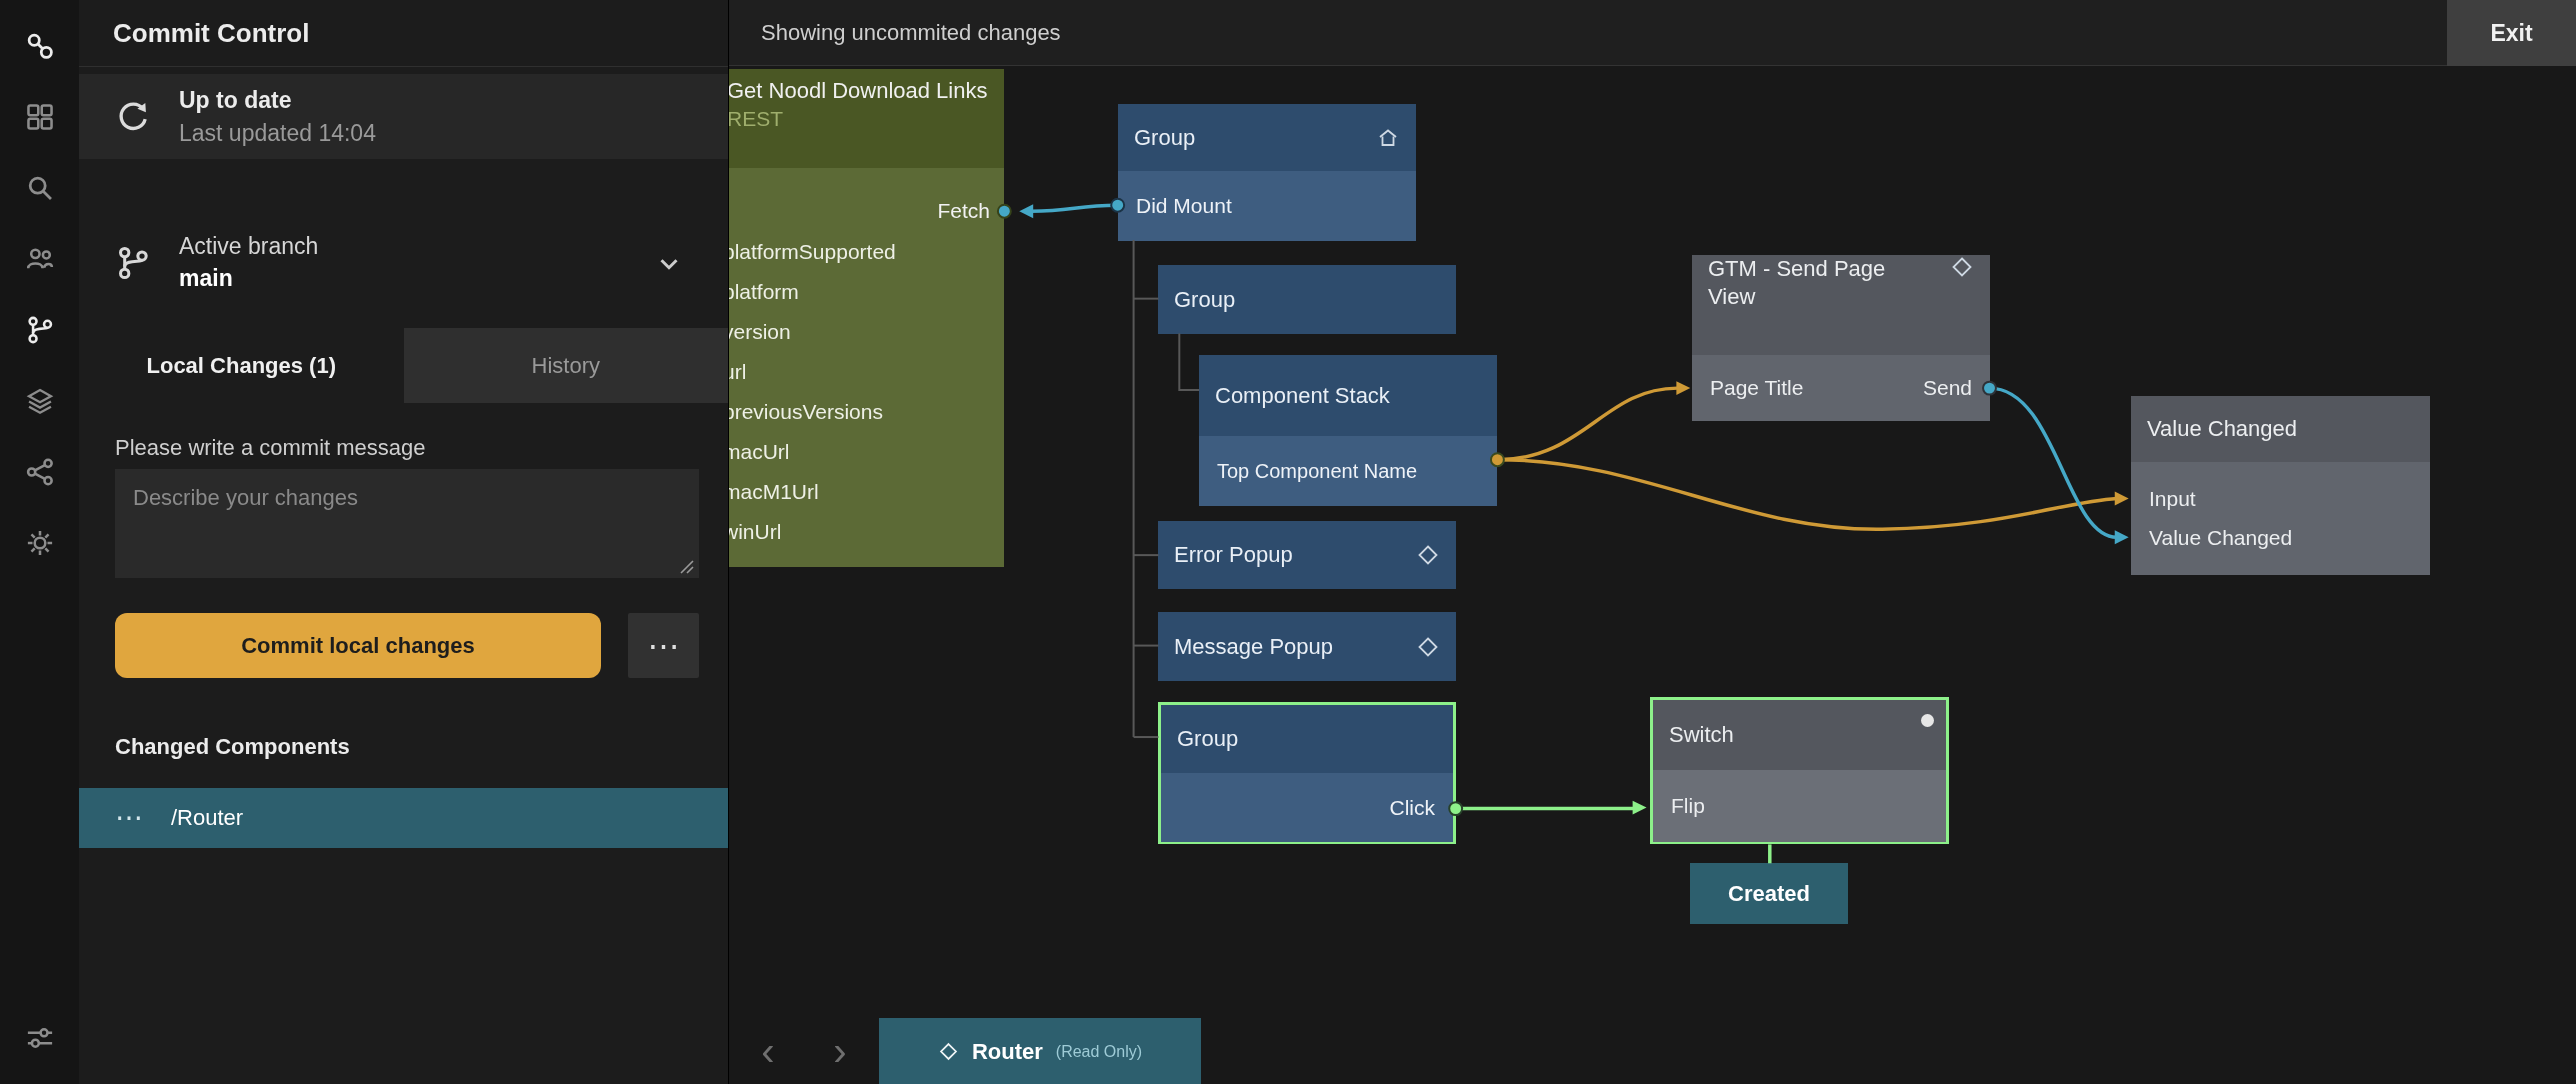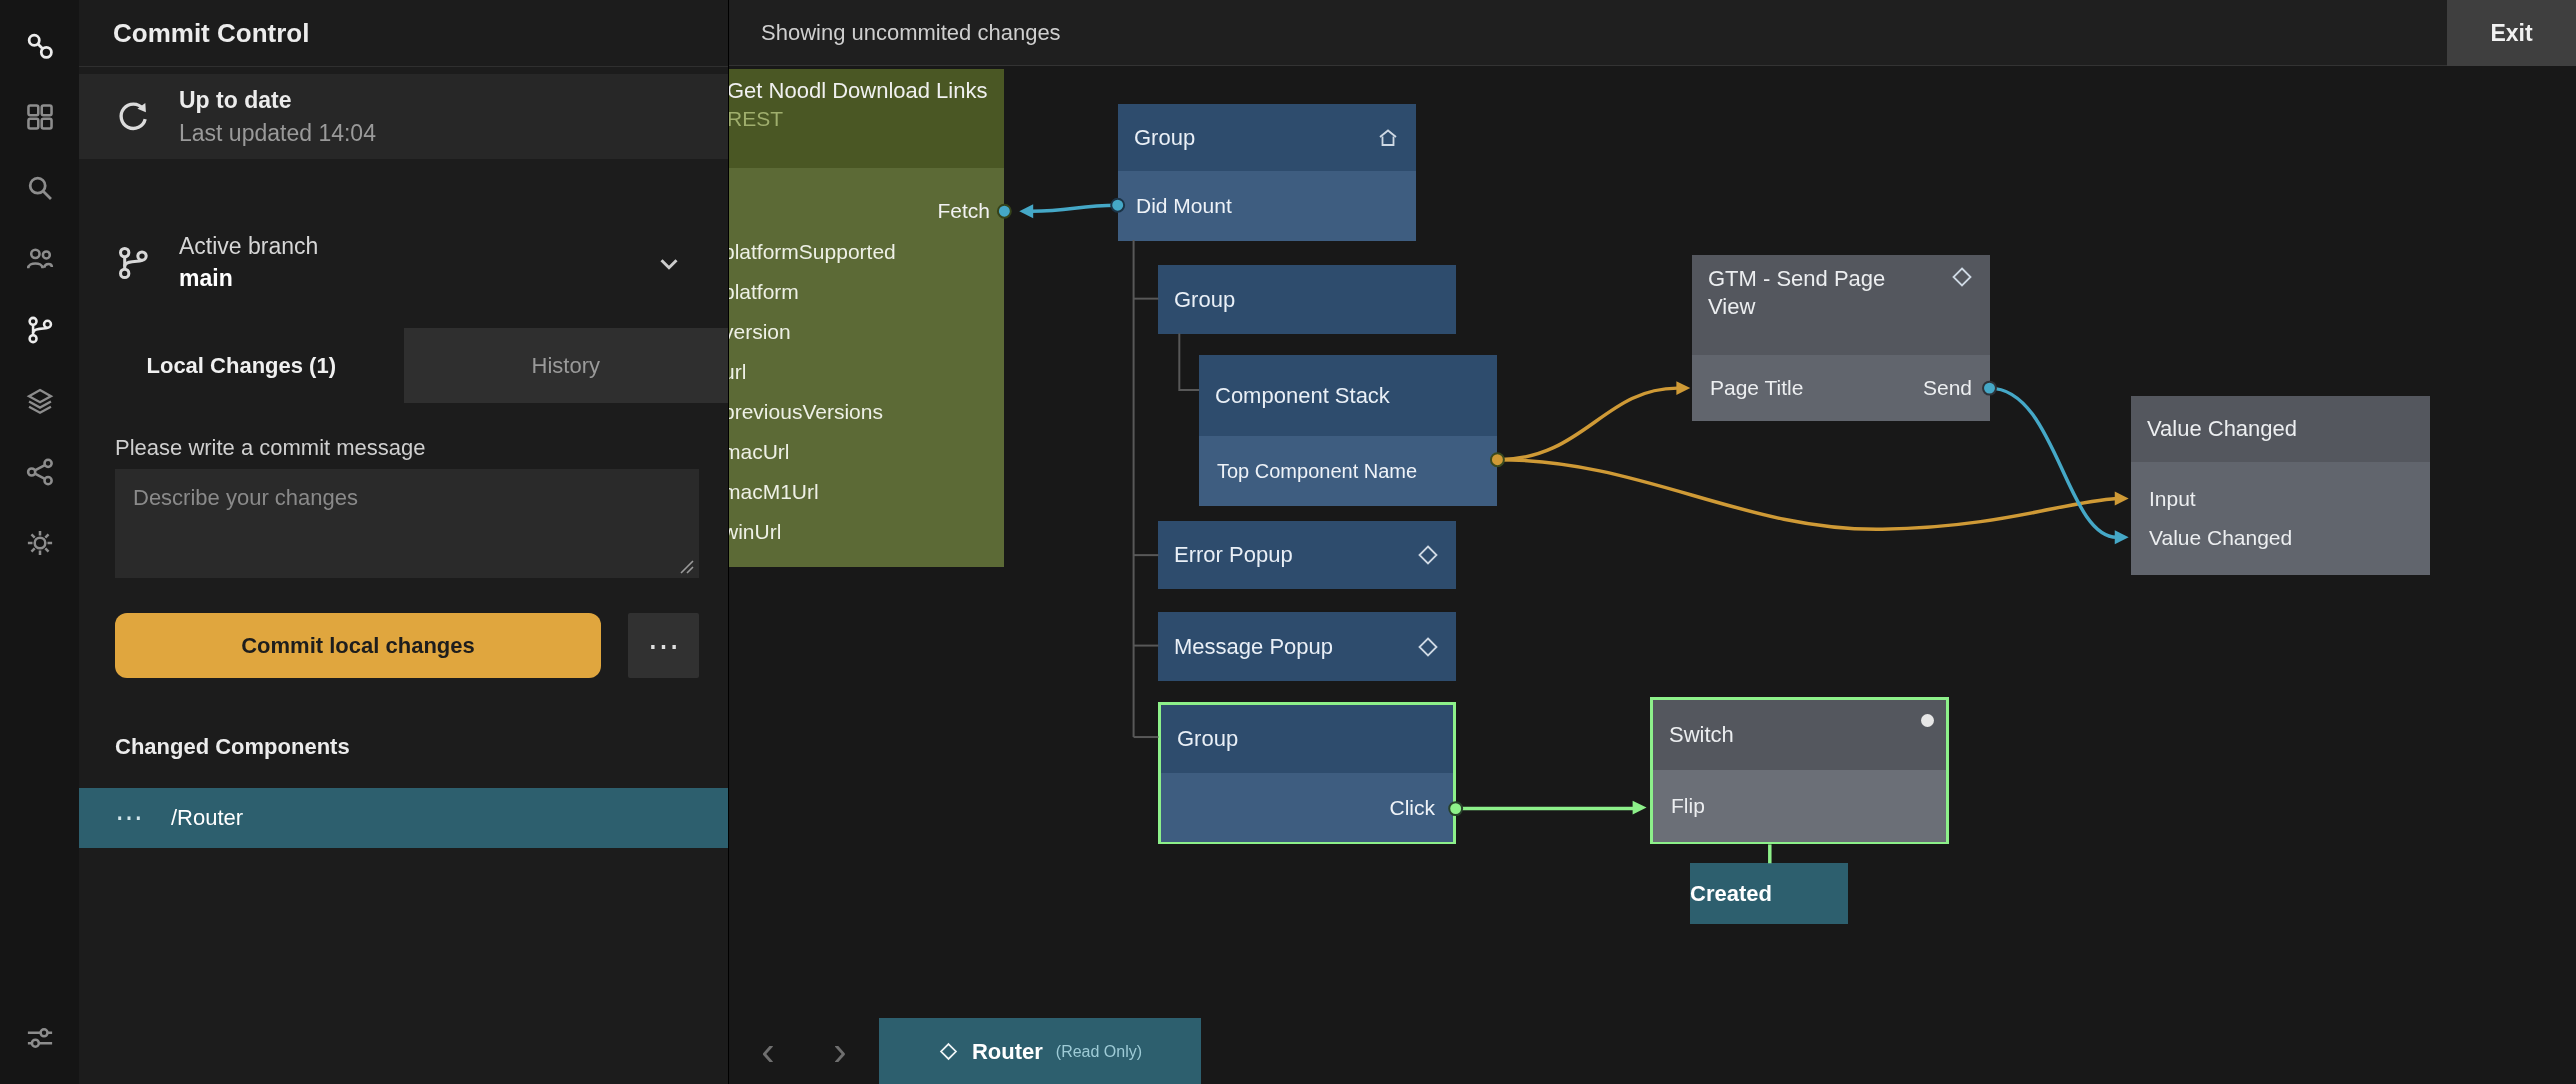--- a/index.html
+++ b/index.html
@@ -90,34 +90,34 @@
   .n-cstack .bd{height:70px;font-size:20px;}
   .n-error{left:429px;top:455px;width:298px;height:80px;}
   .n-error .hd{height:68px;}
   .n-message{left:429px;top:546px;width:298px;height:69px;}
   .n-message .hd{height:69px;}
   .n-group3{left:429px;top:636px;width:298px;height:142px;}
   .n-group3 .hd{height:68px;}
   .n-group3 .bd{height:69px;justify-content:flex-end;}
 
   .n-gtm{left:963px;top:189px;width:298px;height:166px;}
-  .n-gtm .hd{height:100px;align-items:flex-start;padding-top:10px;}
+  .n-gtm .hd{height:100px;align-items:flex-start;padding-top:0;}
   .gtm-title{font-size:22px;line-height:28px;width:229px;}
   .n-gtm .bd{height:66px;justify-content:space-between;}
   .n-vc{left:1402px;top:330px;width:299px;height:179px;}
   .n-vc .hd{height:66px;}
   .vc-body{background:#61656d;height:113px;padding-top:17px;box-sizing:border-box;}
   .vc-port{height:39px;line-height:39px;padding-left:18px;font-size:21px;color:#eceef0;}
 
   .n-switch{left:921px;top:631px;width:299px;height:147px;}
   .n-switch .hd{height:70px;position:relative;}
   .n-switch .bd{height:72px;background:#6b6f77;}
   .switch-dot{position:absolute;right:12px;top:14px;width:13px;height:13px;border-radius:50%;background:#e6e6e6;}
   .n-created{left:961px;top:797px;width:158px;height:61px;background:var(--teal-accent);
-             display:flex;align-items:center;justify-content:flex-start;font-size:22px;font-weight:bold;color:#fff;}
+             display:flex;align-items:center;justify-content:center;font-size:22px;font-weight:bold;color:#fff;}
 
   .wires{position:absolute;left:0;top:0;z-index:6;pointer-events:none;}
 
   
   .nav-chevron{position:absolute;top:958px;width:50px;height:54px;background:none;border:none;color:#6f6f6f;
                font-size:40px;line-height:50px;cursor:pointer;}
   .nav-prev{left:14px;}
   .nav-next{left:86px;}
   .router-tab{position:absolute;left:150px;top:952px;width:322px;height:67px;background:var(--teal-accent);
               display:flex;align-items:center;justify-content:center;gap:13px;cursor:pointer;}

